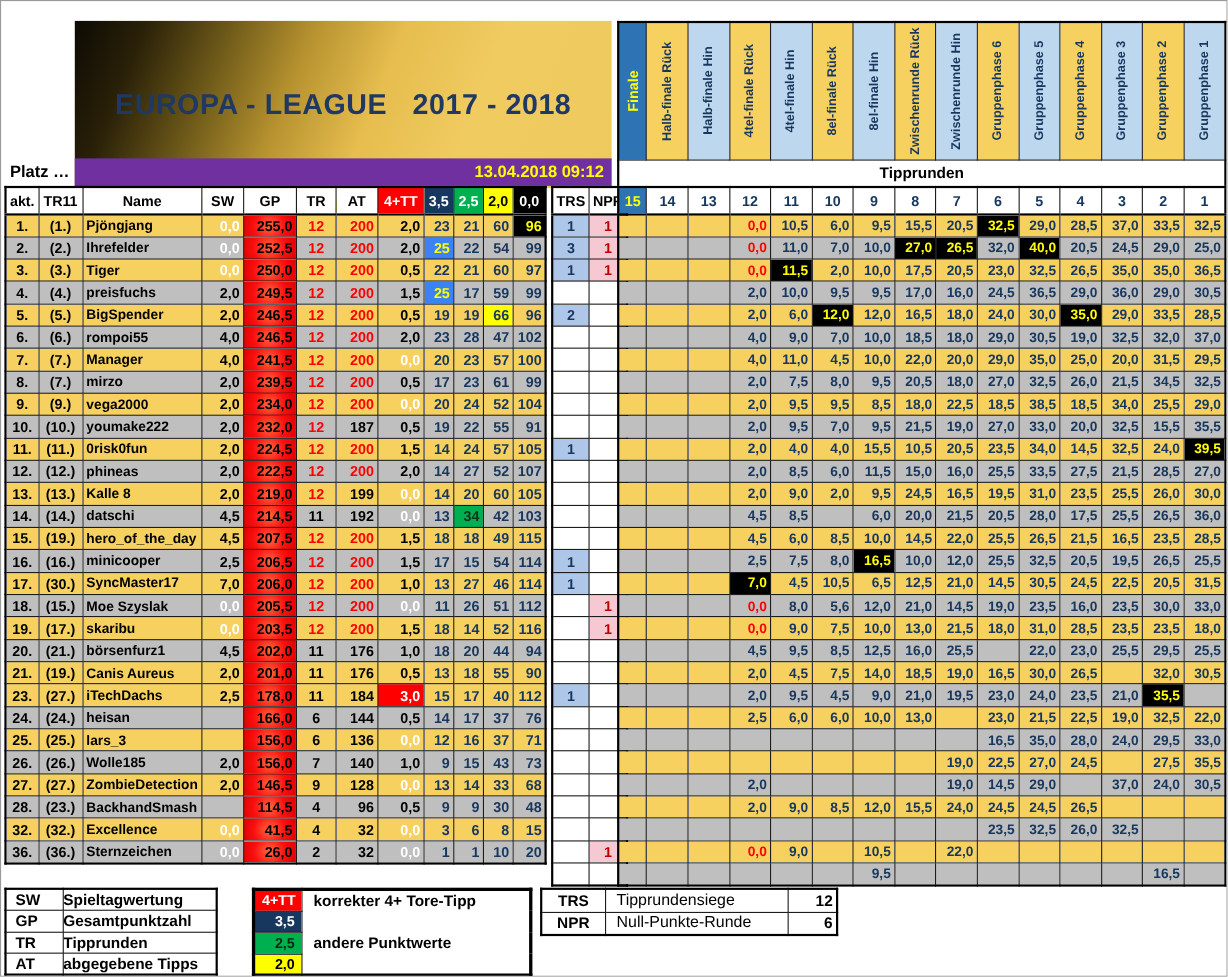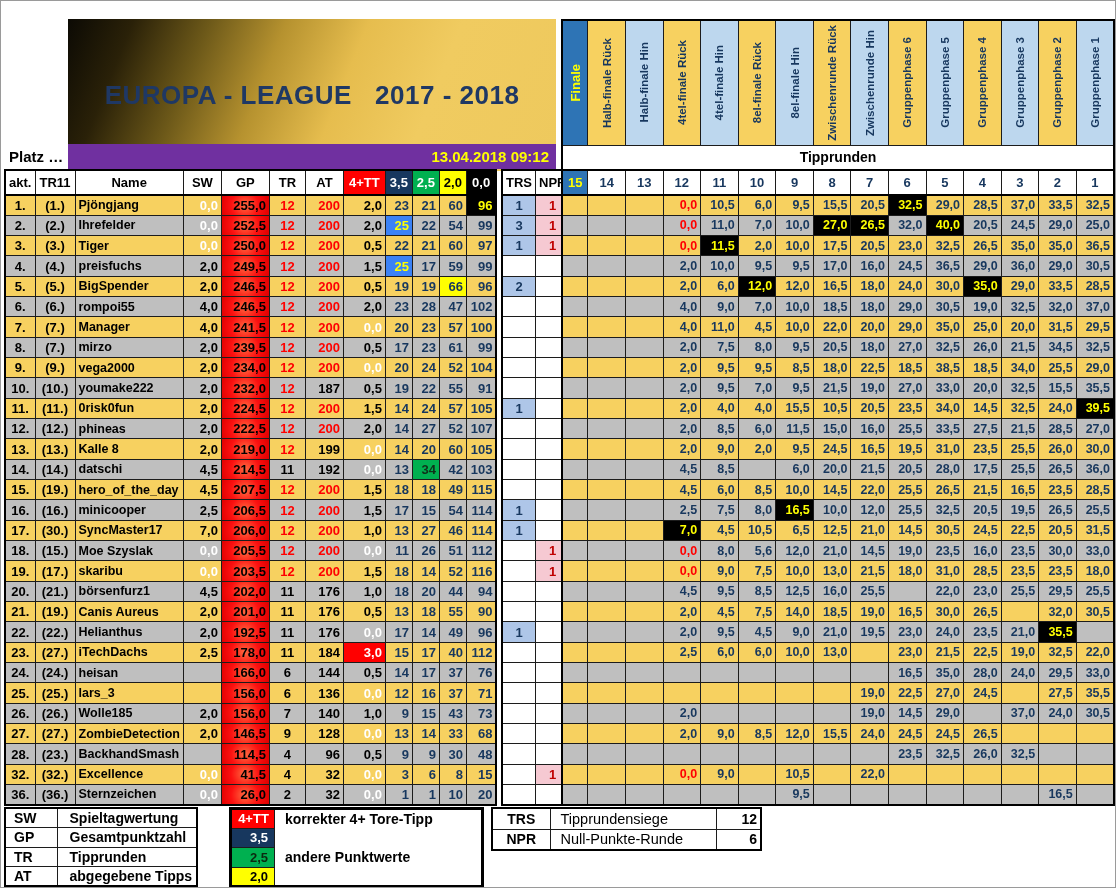--- a/index.html
+++ b/index.html
@@ -62,21 +62,21 @@
   .tippcell{background:#fff;text-align:center;font-size:14px;}
   .nrc{text-align:center;color:#17375E;}
   .n15{background:#2E74B5 !important;color:#FFFF00 !important;}
   .rc{font-size:12.5px;color:#17375E;text-align:right;}
   .rzero{color:#FF0000;}
   .rwin{background:#000000;color:#FFFF00;}
   
   #lstats{left:3px;top:806px;}
   #lstats tr{height:19.5px;}
   #lstats .ab{width:52px;text-align:left;padding-left:8px;font-size:14px;}
-  #lstats .lb{width:140px;text-align:left;padding-left:12px;font-size:14px;}
+  #lstats .lb{width:140px;text-align:left;padding-left:0;font-size:14px;}
   #lpoints{left:228px;top:806px;border:3px solid #000;}
   #lpoints tr{height:19.5px;}
   #lpoints .sw{width:44px;text-align:right;padding-right:6px;font-size:13px;}
   #lpoints .sw.c4{text-align:center;padding-right:2px;}
   #lpoints .tx{width:208px;border:none;text-align:left;padding-left:10px;font-size:14px;}
   .sw.red{background:#FF0000;color:#fff;}
   .sw.navy{background:#17375E;color:#fff;}
   .sw.green{background:#00B050;color:#0b2a10;}
   .sw.yellow{background:#FFFF00;color:#000;}
   #lsummary{left:490px;top:806px;}
@@ -419,34 +419,20 @@
           <td class="gp num">201,0</td>
           <td class="gold ctr">11</td>
           <td class="gold num">176</td>
           <td class="gold num">0,5</td>
           <td class="gold num navytx">13</td>
           <td class="gold num navytx">18</td>
           <td class="gold num navytx">55</td>
           <td class="gold num navytx">90</td>
         </tr>
         <tr class="dr">
-          <td class="gray ctr">22.</td>
-          <td class="gray ctr">(22.)</td>
-          <td class="gray name">Helianthus</td>
-          <td class="gray num">2,0</td>
-          <td class="gp num">192,5</td>
-          <td class="gray ctr">11</td>
-          <td class="gray num">176</td>
-          <td class="gray num wht">0,0</td>
-          <td class="gray num navytx">17</td>
-          <td class="gray num navytx">14</td>
-          <td class="gray num navytx">49</td>
-          <td class="gray num navytx">96</td>
-        </tr>
-        <tr class="dr">
           <td class="gold ctr">23.</td>
           <td class="gold ctr">(27.)</td>
           <td class="gold name">iTechDachs</td>
           <td class="gold num">2,5</td>
           <td class="gp num">178,0</td>
           <td class="gold ctr">11</td>
           <td class="gold num">184</td>
           <td class="gold num ttwin">3,0</td>
           <td class="gold num navytx">15</td>
           <td class="gold num navytx">17</td>

